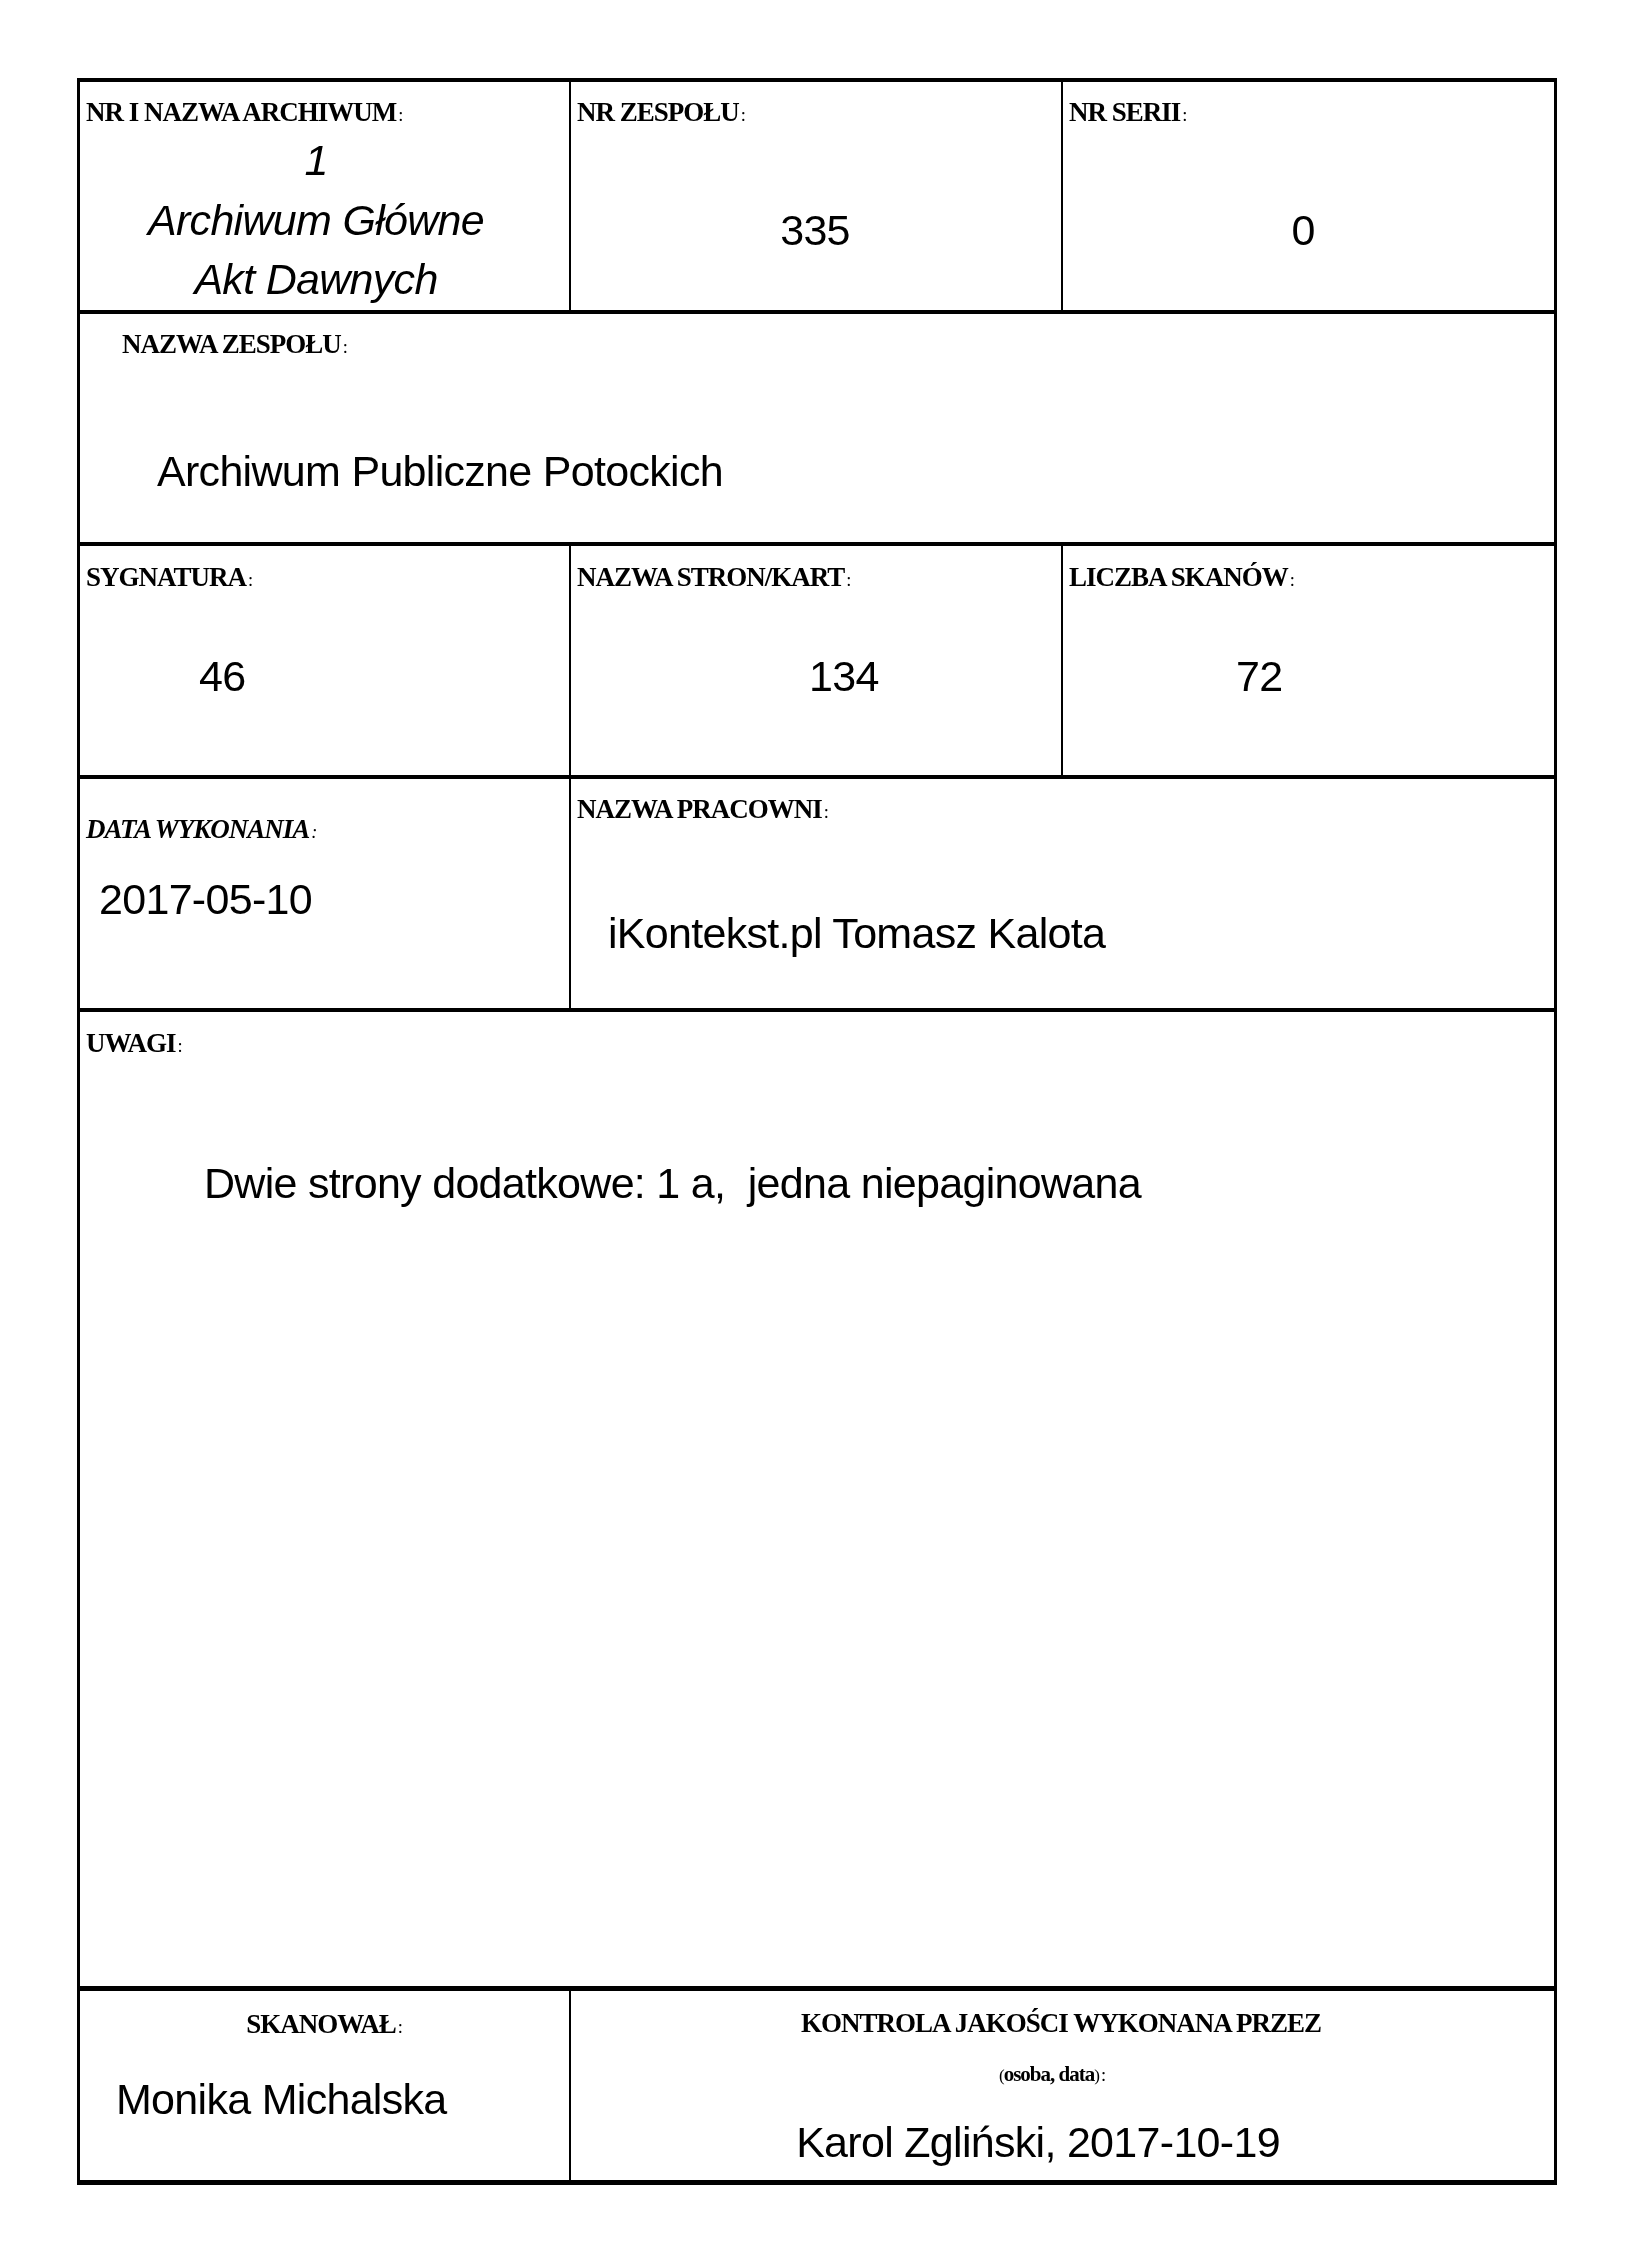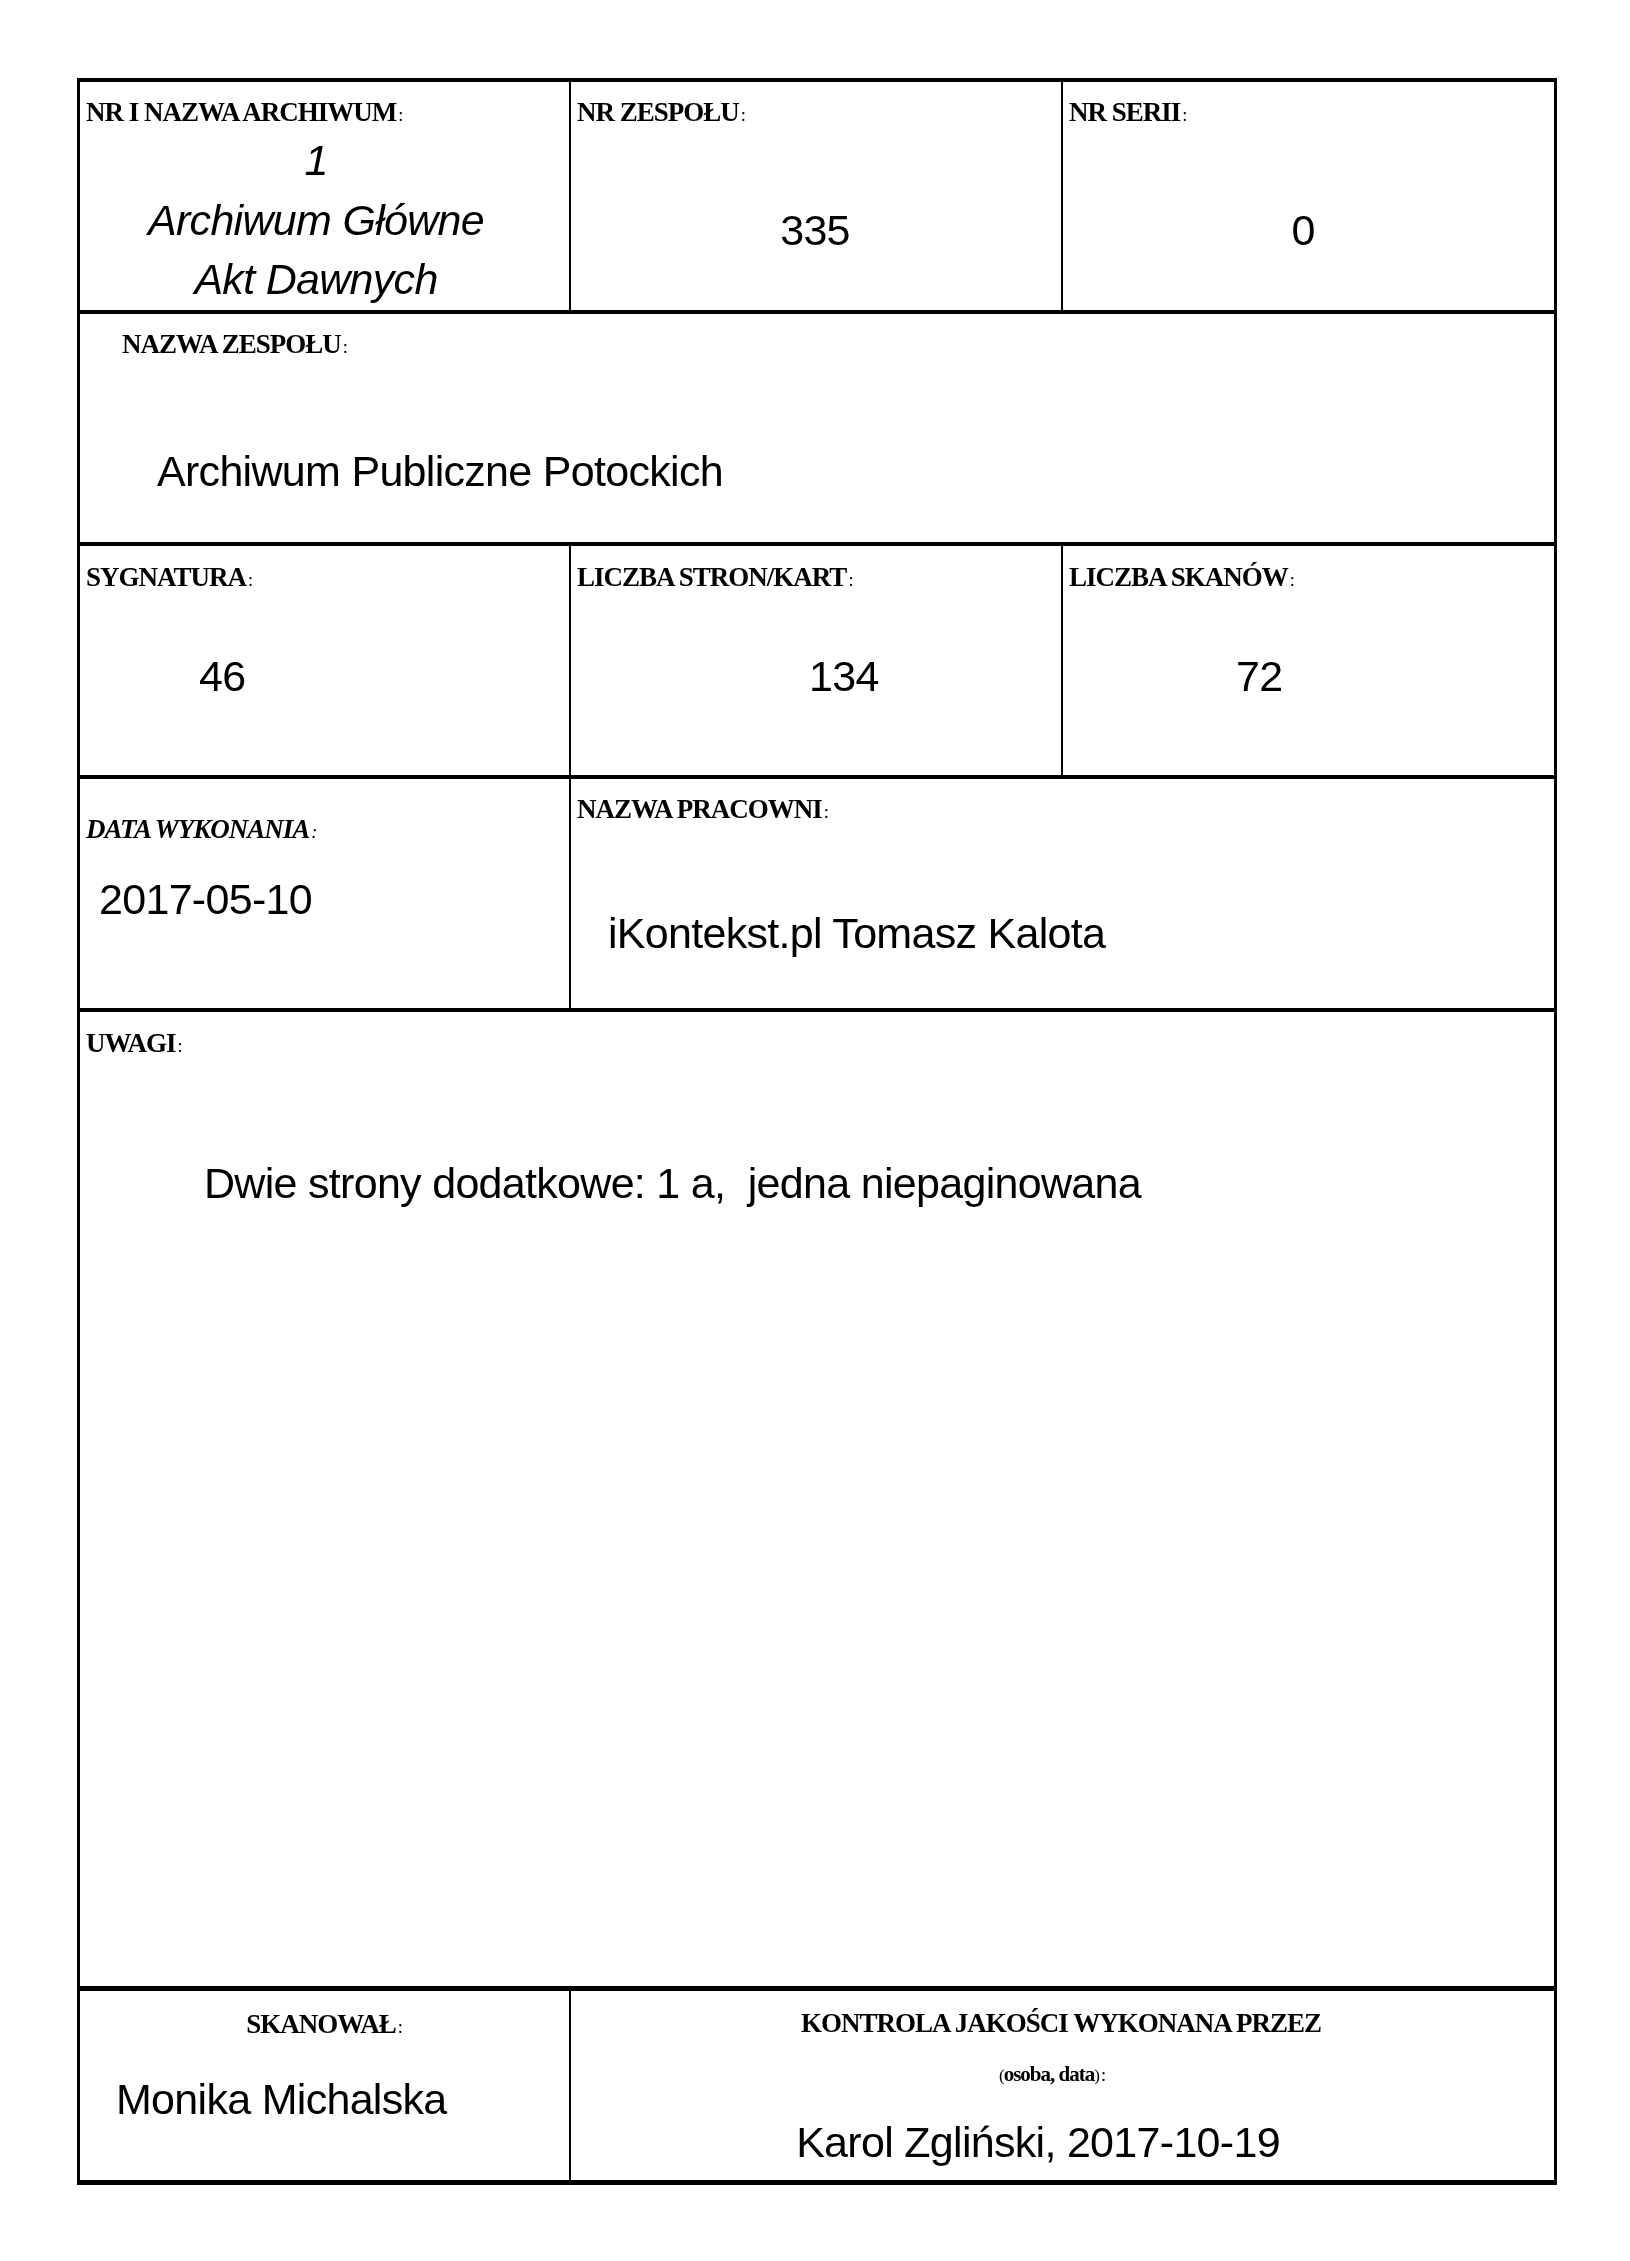--- a/index.html
+++ b/index.html
@@ -76,21 +76,21 @@
     <span>NAZWA ZESPOŁU</span><span class="colon">:</span>
   </div>
   <div class="value" style="left:117px; top:450px;margin-left:40px;">Archiwum Publiczne Potockich</div>
 
   <div class="label" style="left:86px; top:564px;">
     <span>SYGNATURA</span><span class="colon">:</span>
   </div>
   <div class="value" style="left:199px; top:655px;">46</div>
 
   <div class="label" style="left:577px; top:564px;">
-    <span>LICZBA STRON/KART</span><span class="colon">:</span>
+    <span>NAZWA STRON/KART</span><span class="colon">:</span>
   </div>
   <div class="value" style="left:809px; top:655px;">134</div>
 
   <div class="label" style="left:1069px; top:564px;">
     <span>LICZBA SKANÓW</span><span class="colon">:</span>
   </div>
   <div class="value" style="left:1236px; top:655px;">72</div>
 
   <div class="label" style="left:86px; top:816px;font-style:italic;">
     <span>DATA WYKONANIA</span><span class="colon">:</span>

